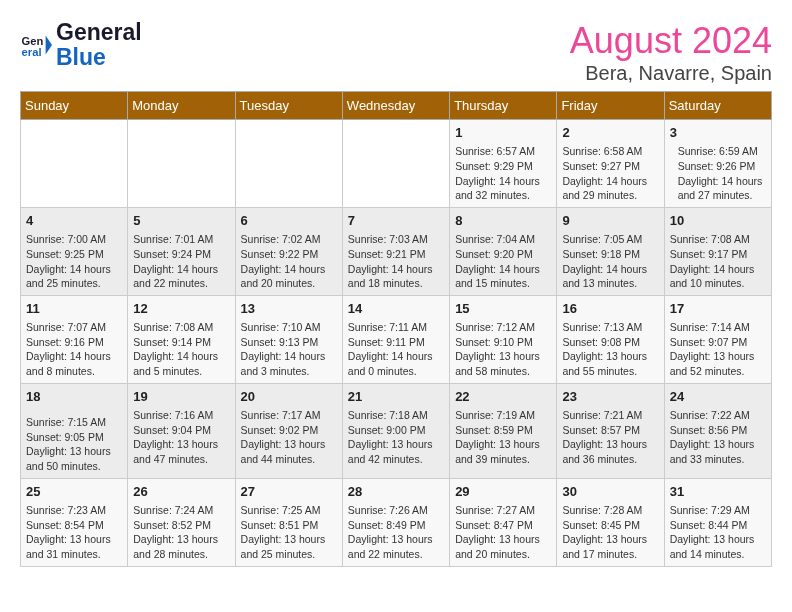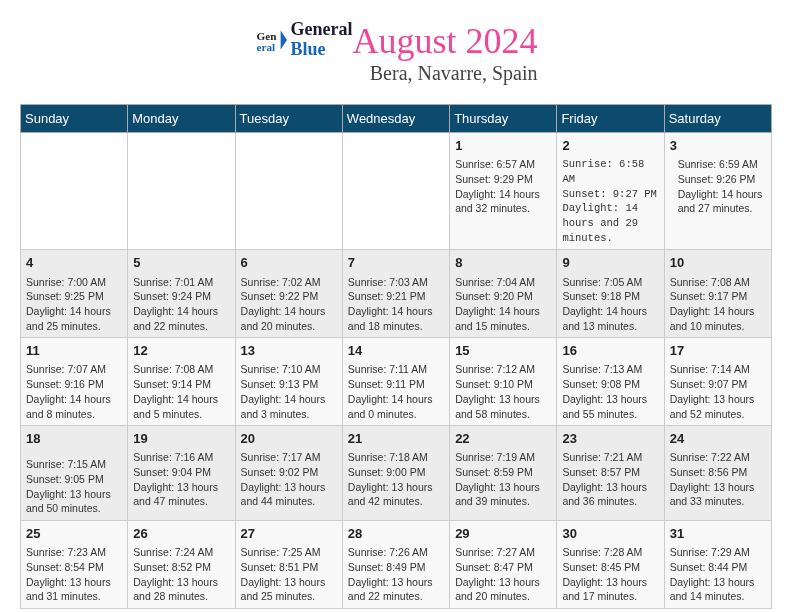--- a/index.html
+++ b/index.html
@@ -5,31 +5,30 @@
     * { box-sizing: border-box; margin: 0; padding: 0; }
     body {
       font-family: Arial, sans-serif;
       background: #fff;
       width: 792px;
       min-height: 612px;
       padding: 20px;
     }
     .header {
       display: flex;
-      justify-content: center;
+      justify-content: space-between;
       align-items: flex-start;
-      margin-bottom: 19px;
-      font-family: Liberation Serif, serif;
+      margin-bottom: 6px;
     }
     .logo {
       display: flex;
       align-items: center;
     }
     .logo-text {
-      font-size: 18px;
+      font-size: 23px;
       font-weight: bold;
       color: #1a1a2e;
       line-height: 1.1;
     }
     .logo-text .blue { color: #1565c0; }
     .logo-icon {
       width: 32px;
       height: 32px;
       margin-right: 4px;
     }
@@ -44,21 +43,21 @@
     .location {
       font-size: 20px;
       color: #444;
     }
     table {
       width: 100%;
       border-collapse: collapse;
       font-size: 11px;
     }
     thead tr th {
-      background-color: #0c4a6e;
+      background-color: #a16207;
       color: #fff;
       padding: 6px 4px;
       text-align: left;
       font-size: 13px;
       font-weight: normal;
       border: 1px solid #aaa;
     }
     tbody tr td {
       vertical-align: top;
       padding: 4px 5px;
@@ -131,21 +130,21 @@
         <td class="empty-cell"></td>
         <td class="empty-cell"></td>
         <td>
           <span class="day-num">1</span>
           <div class="day-info" style="white-space: pre-line;">Sunrise: 6:57 AM
 Sunset: 9:29 PM
 Daylight: 14 hours and 32 minutes.</div>
         </td>
         <td>
           <span class="day-num">2</span>
-          <div class="day-info" style="white-space: pre-line; font-family: Liberation Mono, monospace;">Sunrise: 6:58 AM
+          <div class="day-info" style="white-space: pre-line;">Sunrise: 6:58 AM
 Sunset: 9:27 PM
 Daylight: 14 hours and 29 minutes.</div>
         </td>
         <td>
           <span class="day-num">3</span>
           <div class="day-info" style="white-space: pre-line; margin-left: 8px;">Sunrise: 6:59 AM
 Sunset: 9:26 PM
 Daylight: 14 hours and 27 minutes.</div>
         </td>
       </tr>

